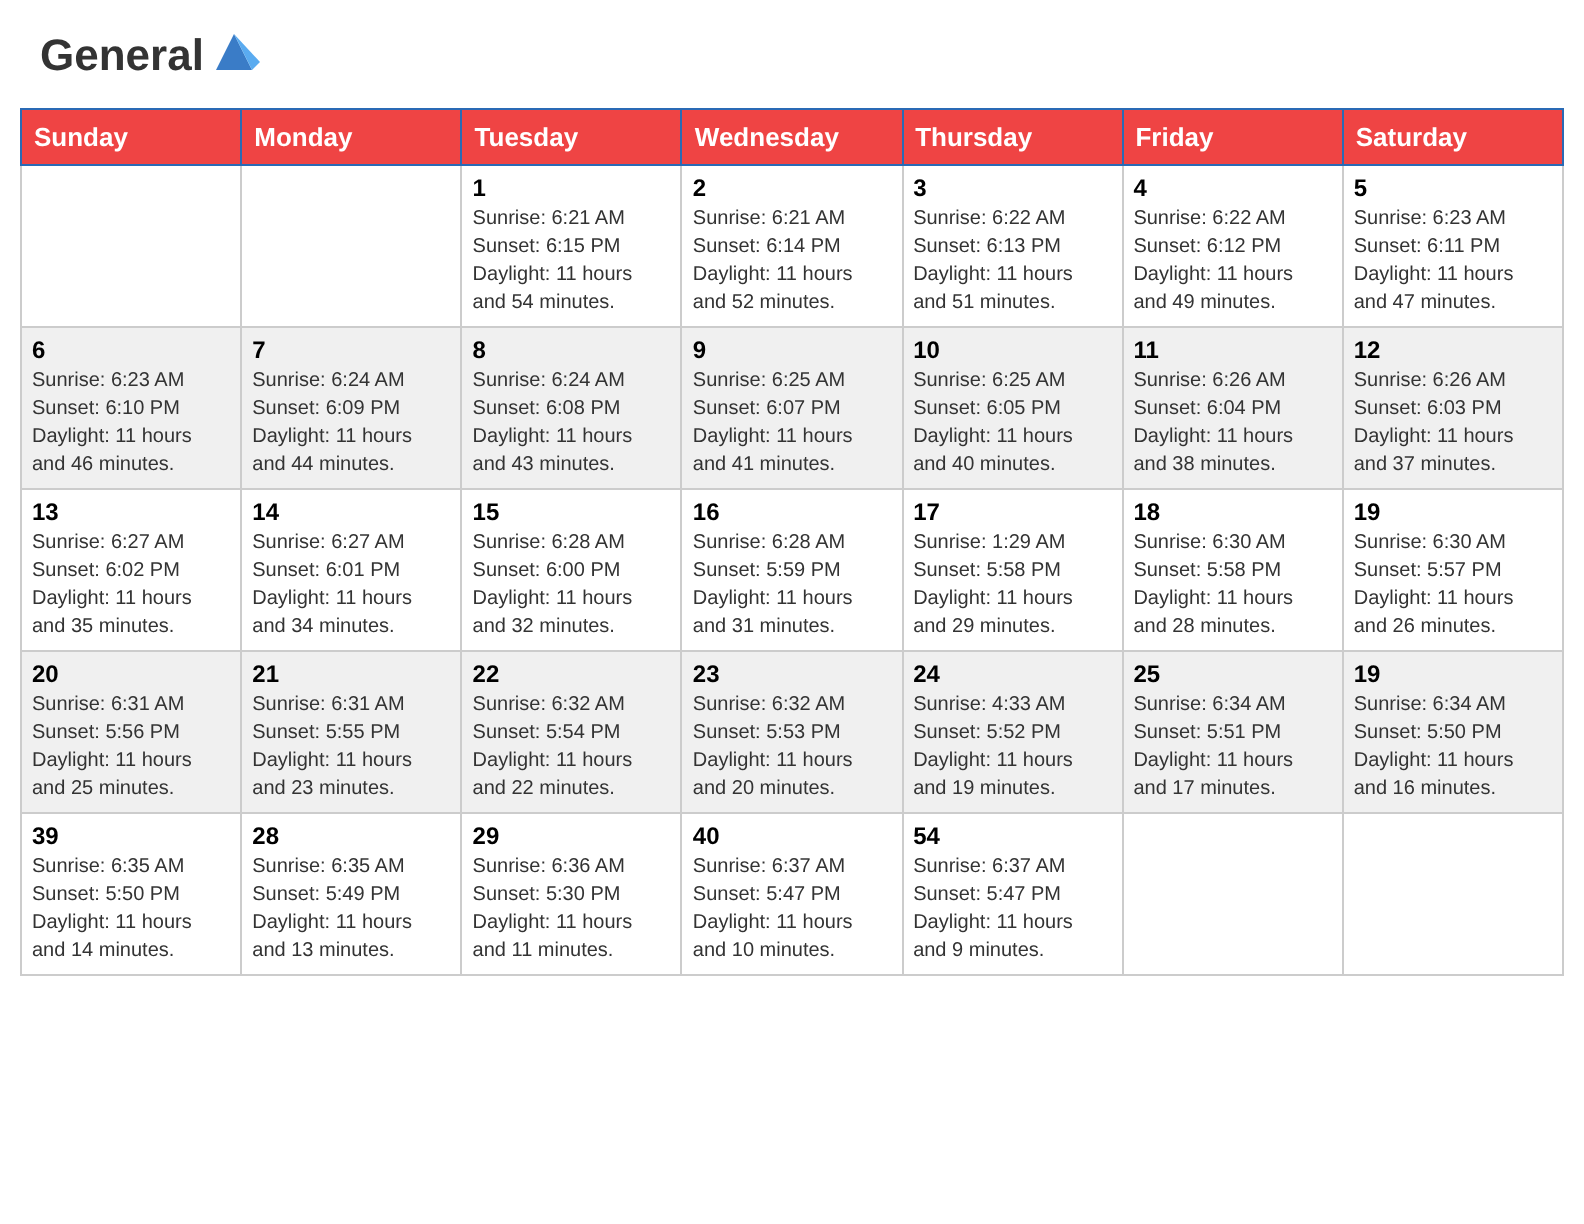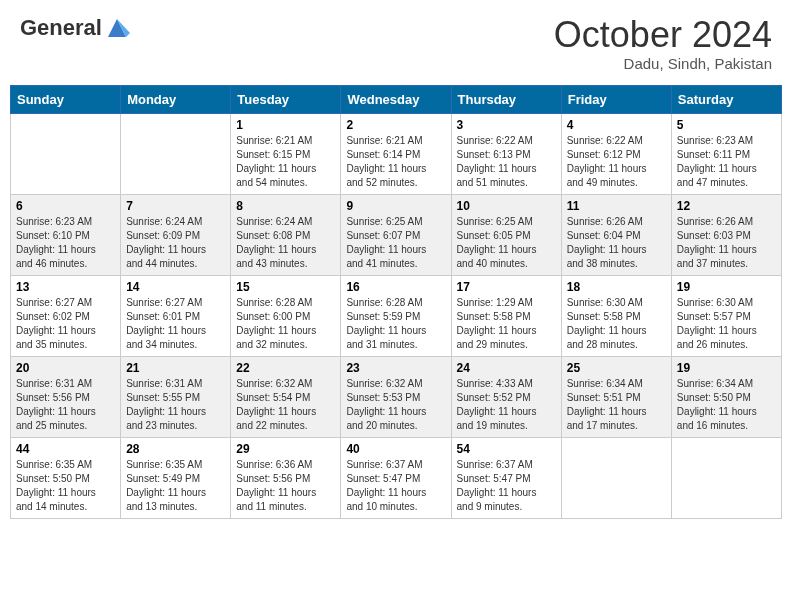--- a/index.html
+++ b/index.html
@@ -33,21 +33,21 @@
     .location {
       font-size: 15px;
       color: #555;
     }
     .calendar {
       width: 100%;
       border-collapse: collapse;
       font-size: 11px;
     }
     .calendar th {
-      background: #0369a1;
+      background: #ef4444;
       color: #fff;
       text-align: left;
       padding: 6px 6px;
       font-size: 13px;
       font-weight: bold;
       border: 1px solid #2a6ab5;
     }
     .calendar td {
       border: 1px solid #ccc;
       vertical-align: top;
@@ -73,32 +73,28 @@
     .empty-cell { background: #fff !important; }
     .calendar tbody tr:nth-child(odd) td { background: #fff; }
     .calendar tbody tr:nth-child(even) td { background: #f0f0f0; }
   </style>
 </head>
 <body>
 
 <div class="header">
   <div class="logo">
     <div>
-      <div style="display:flex; align-items:flex-end;">
+      <div style="display:flex; align-items:flex-start;">
         <span class="logo-general" style="font-size:22px; font-weight:bold; color:#333;">General</span>
         <svg width="26" height="26" viewBox="0 0 26 26" style="margin-left:2px; margin-top:-2px;">
           <polygon points="4,22 13,4 22,22" fill="#3a7cc7"></polygon>
           <polygon points="13,4 22,22 26,18" fill="#5aabf0"></polygon>
         </svg>
       </div>
     </div>
-  </div>
-  <div class="title-block">
-    <div class="month-title">October 2024</div>
-    <div class="location">Dadu, Sindh, Pakistan</div>
   </div>
 </div>
 
 <table class="calendar">
   <thead>
     <tr>
     <th>Sunday</th>
         <th>Monday</th>
         <th>Tuesday</th>
         <th>Wednesday</th>
@@ -269,35 +265,35 @@
         </td>
         <td>
           <span class="day-num">19</span>
           <div class="cell-text" style="white-space: pre-line;">Sunrise: 6:34 AM
 Sunset: 5:50 PM
 Daylight: 11 hours and 16 minutes.</div>
         </td>
       </tr>
       <tr>
         <td>
-          <span class="day-num">44</span>
+          <span class="day-num">39</span>
           <div class="cell-text" style="white-space: pre-line;">Sunrise: 6:35 AM
 Sunset: 5:50 PM
 Daylight: 11 hours and 14 minutes.</div>
         </td>
         <td>
           <span class="day-num">28</span>
           <div class="cell-text" style="white-space: pre-line;">Sunrise: 6:35 AM
 Sunset: 5:49 PM
 Daylight: 11 hours and 13 minutes.</div>
         </td>
         <td>
           <span class="day-num">29</span>
           <div class="cell-text" style="white-space: pre-line;">Sunrise: 6:36 AM
-Sunset: 5:56 PM
+Sunset: 5:30 PM
 Daylight: 11 hours and 11 minutes.</div>
         </td>
         <td>
           <span class="day-num">40</span>
           <div class="cell-text" style="white-space: pre-line;">Sunrise: 6:37 AM
 Sunset: 5:47 PM
 Daylight: 11 hours and 10 minutes.</div>
         </td>
         <td>
           <span class="day-num">54</span>

